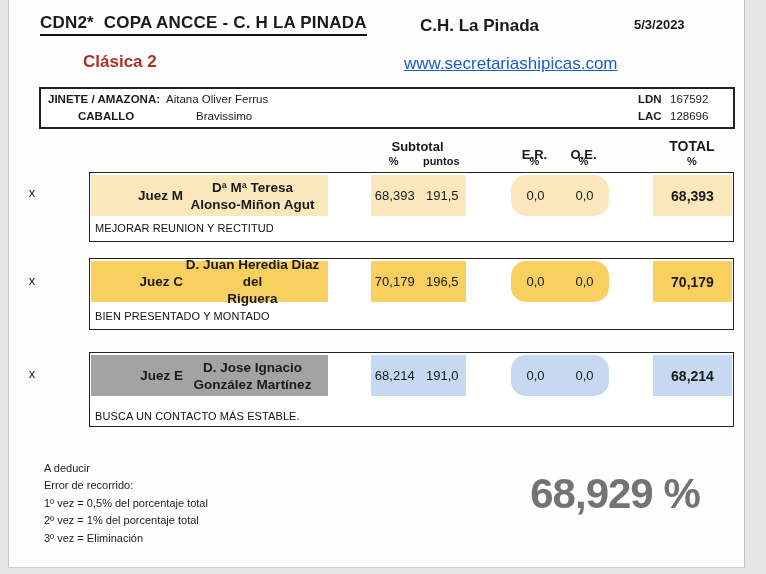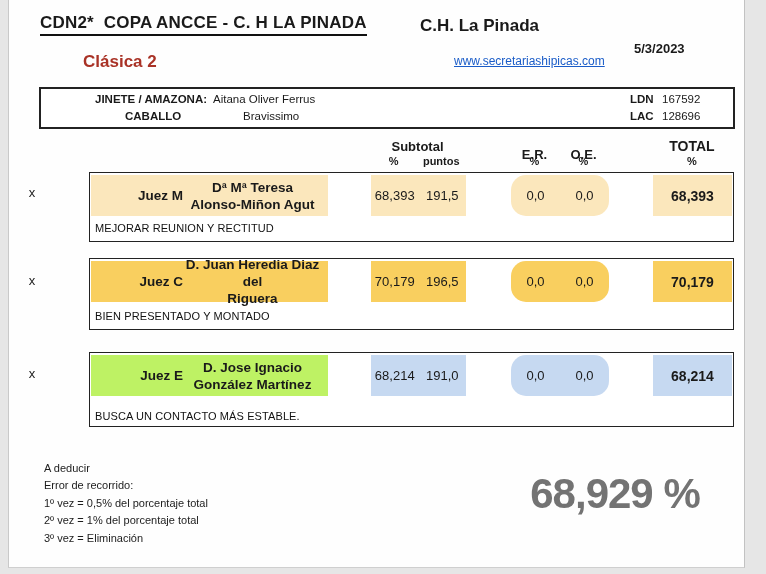--- a/index.html
+++ b/index.html
@@ -22,38 +22,38 @@
 
   
   .title{
     left:40px; top:13px;
     font-size:17px; font-weight:bold;
     border-bottom:2px solid #111;
     padding-bottom:1px; letter-spacing:.2px;
     white-space:pre;
   }
   .venue{left:420px; top:16px; font-size:17px; font-weight:bold;}
-  .date{left:634px; top:17px; font-size:13px; font-weight:bold;margin-top:24px;}
+  .date{left:634px; top:17px; font-size:13px; font-weight:bold;}
   .class-name{left:83px; top:52px; font-size:17px; font-weight:bold;}
-  .website{left:454px; top:54px; font-size:12px; text-decoration:underline; cursor:pointer;text-align:right;}
+  .website{left:404px; top:54px; font-size:17px; text-decoration:underline; cursor:pointer;text-align:right;}
 
   
   .entry-box{
     left:39px; top:87px; width:692px; height:38px;
     border:2px solid #222; background:#fff;
     display:flex; flex-direction:column; justify-content:space-evenly;
     font-size:11.5px;
   }
   .entry-row{display:flex; align-items:center; line-height:15px;}
-  .e-lbl{font-weight:bold; width:118px;margin-left:47px;}
+  .e-lbl{font-weight:bold; width:118px;}
   .e-lbl.rider{padding-left:7px;}
   .e-lbl.horse{padding-left:37px;}
   .e-val{flex:1;}
   .e-lic-lbl{font-weight:bold; width:32px;}
-  .e-lic-val{width:55px; padding-right:16px;}
+  .e-lic-val{width:55px; padding-right:8px;}
 
   
   .hdr{font-weight:bold; text-align:center;}
   .hdr-sub{left:370px; top:139px; width:95px; font-size:13px;}
   .hdr-subrow{left:370px; top:155px; width:95px; display:flex; font-size:11px; font-weight:bold;}
   .hdr-subrow span{flex:1; text-align:center;}
   .hdr-eroe{left:510px; top:139px; width:98px; display:flex; font-size:13px; font-weight:bold;}
   .hdr-eroe span{flex:1; text-align:center;}
   .hdr-total{left:652px; top:138px; width:80px; font-size:14px;}
   .hdr-totalpct{left:652px; top:155px; width:80px; font-size:11px;}
@@ -160,21 +160,21 @@
     <span>0,0</span>
   </div>
   <div class="cell total-cell" style="background-color: rgb(249, 207, 95);">
     <span>70,179</span>
   </div>
   <div class="comment" style="bottom:7px;">BIEN PRESENTADO Y MONTADO</div>
 </div>
 
 <div class="abs xmark" style="top:366px;">x</div>
 <div class="abs judge-box" style="top:352px; height:73px;">
-  <div class="cell name-cell" style="background-color: #bef264;">
+  <div class="cell name-cell" style="background-color: #a3a3a3;">
     <span class="juez">Juez E</span>
     <span class="jname"><span>D. Jose Ignacio</span><br><span>González Martínez</span></span>
   </div>
   <div class="cell sub-cell" style="background-color: rgb(198, 217, 241);">
     <span>68,214</span>
     <span>191,0</span>
   </div>
   <div class="cell eroe-cell" style="background-color: rgb(198, 217, 241);">
     <span>0,0</span>
     <span>0,0</span>

